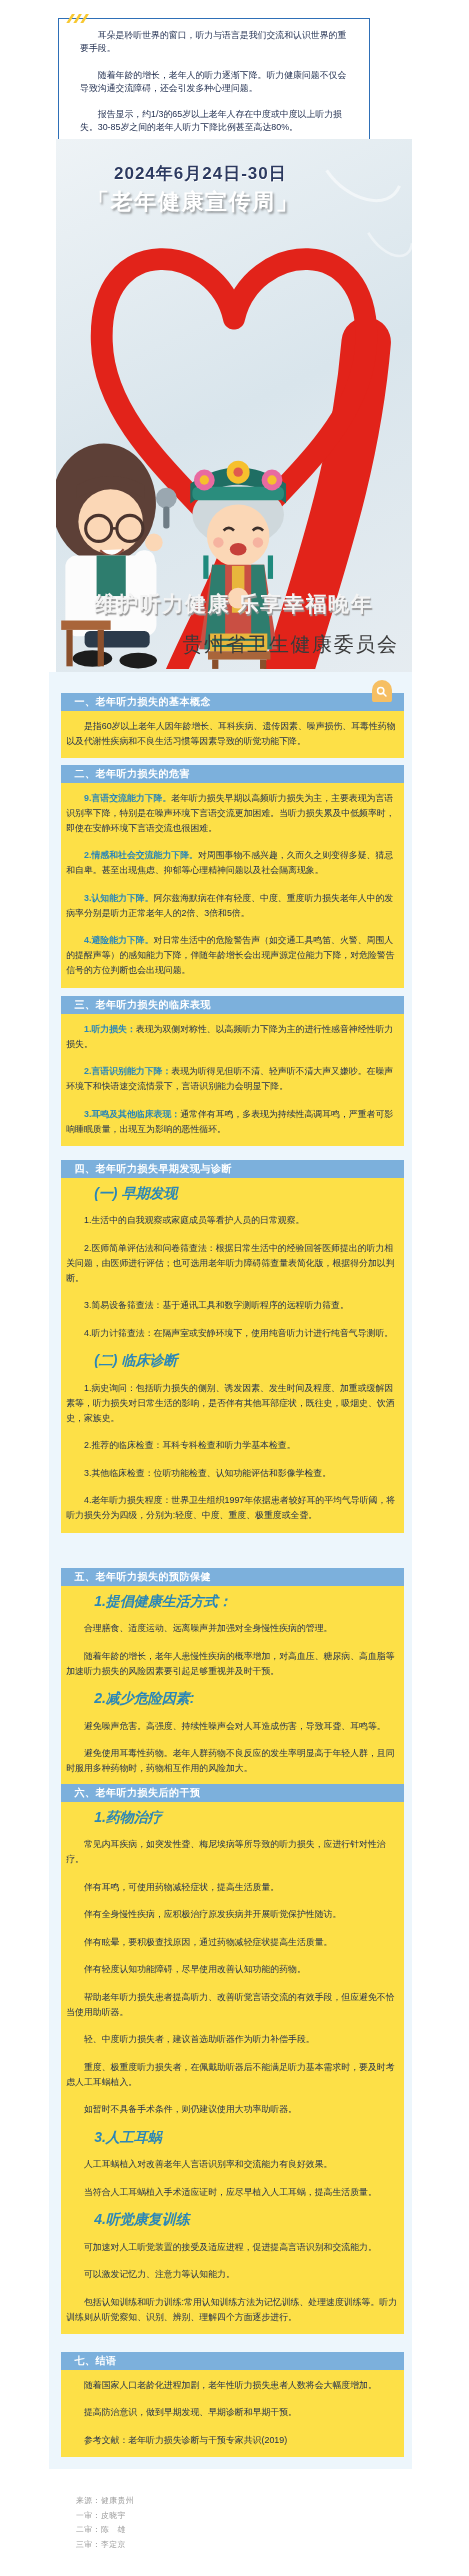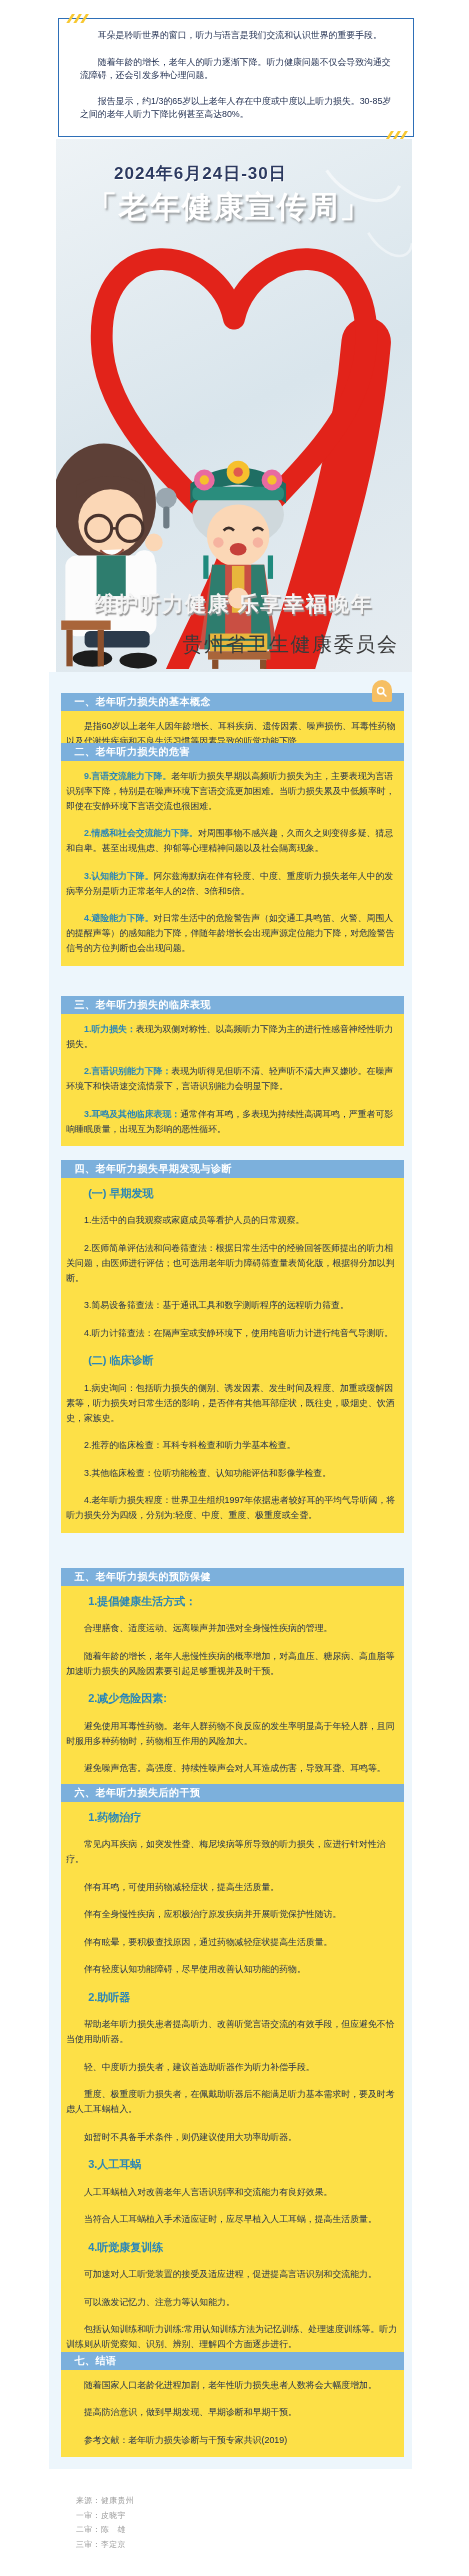--- a/index.html
+++ b/index.html
@@ -1,51 +1,51 @@
 <!DOCTYPE html>
 <html style="font-size:8.3px"><head>
 <meta charset="utf-8">
 <style>
   html,body{margin:0;padding:0;background:#ffffff;}
   body{font-family:"Liberation Sans","DejaVu Sans",sans-serif;}
   .page{position:relative;width:469px;height:2576px;background:#ffffff;overflow:hidden;}
 
   
-  .intro-box{position:absolute;left:58px;top:18px;width:356px;min-height:111px;
+  .intro-box{position:absolute;left:58px;top:18px;width:312px;min-height:111px;
     border:1px solid #2e6fb7;background:#fff;box-sizing:border-box;padding:10.4px 21px 1px 21px;}
   .intro-box p{font-size:8.9px;line-height:13px;color:#1d2b4d;text-indent:2em;margin:0 0 13.5px 0;}
   .slash-group{position:absolute;display:flex;gap:3.6px;}
   .slash{width:3.1px;height:9.4px;background:#f8c832;transform:skewX(-32deg);}
   .slash-tl{left:10.4px;top:-5.2px;}
   .slash-br{right:8.3px;bottom:-4.7px;}
 
   
   .hero{position:absolute;left:56px;top:139px;width:356px;height:619px;overflow:hidden;
     background:linear-gradient(155deg,#eef3f6 0%,#d9e5ec 45%,#e9eef2 100%);}
   .hero svg{position:absolute;left:0;top:0;}
   .hero-date{position:absolute;left:58px;top:23px;font-size:17px;font-weight:bold;color:#2c3a60;
     letter-spacing:1px;text-shadow:0.5px 0.5px 0 #ffffff,-0.5px -0.5px 0 #ffffff;}
-  .hero-title{position:absolute;left:31px;top:48px;width:313px;font-size:30px;font-weight:bold;color:#ffffff;
+  .hero-title{position:absolute;left:31px;top:48px;width:313px;font-size:22px;font-weight:bold;color:#ffffff;
     letter-spacing:1.6px;text-shadow:1.6px 2.1px 2.1px rgba(90,90,90,.55);}
   .hero-slogan{position:absolute;left:0;top:451px;width:100%;text-align:center;font-size:21px;font-weight:bold;
     color:#f4f4f4;letter-spacing:1.6px;text-shadow:1px 1.6px 1px #9a9a9a;}
   .hero-agency{position:absolute;right:13.5px;top:492px;font-size:20px;color:#3a3a3a;letter-spacing:1.6px;}
 
   
   .content{position:absolute;left:49px;top:672px;width:363px;height:1797px;background:#edf6fc;}
   .search-badge{position:absolute;left:323px;top:8.3px;width:20px;height:22px;background:#f6bf63;
     border-radius:10px 10px 2.6px 2.6px;display:flex;align-items:center;justify-content:center;z-index:5;}
   .sec{position:absolute;left:12px;width:343px;}
   .band{height:17.7px;background:#7cb0dc;color:#ffffff;font-size:10px;font-weight:bold;line-height:17.7px;
     padding-left:13.5px;letter-spacing:0.5px;box-sizing:border-box;}
   .block{background:#fde047;padding:8.3px 6.3px 9.4px 5.2px;}
   .block p{font-size:8.9px;line-height:15px;color:#1d2b4d;text-indent:2em;margin:0 0 12.5px 0;}
   .block p:last-child{margin-bottom:0;}
   .block .lead{color:#2b87b8;font-weight:bold;}
-  .block p.subhead{color:#2b87b8;font-weight:bold;font-size:11px;}
+  .block p.subhead{color:#2b87b8;font-weight:bold;font-size:14px;font-style:italic;}
 
   
   .footer{position:absolute;left:76px;top:2496px;}
   .footer p{font-size:7.8px;color:#9b9b9b;margin:0 0 4.7px 0;line-height:10px;letter-spacing:0.5px;}
 </style>
 </head>
 <body>
 
 <div class="page">
 
@@ -140,21 +140,21 @@
       </svg>
     </div>
 
     <div class="sec" style="top:21px">
       <div class="band">一、老年听力损失的基本概念</div>
       <div class="block">
         <p>是指60岁以上老年人因年龄增长、耳科疾病、遗传因素、噪声损伤、耳毒性药物以及代谢性疾病和不良生活习惯等因素导致的听觉功能下降。</p>
       </div>
     </div>
 
-    <div class="sec" style="top:71px">
+    <div class="sec" style="top:93px">
       <div class="band">二、老年听力损失的危害</div>
       <div class="block">
         <p><span class="lead">9.言语交流能力下降。</span><span>老年听力损失早期以高频听力损失为主，主要表现为言语识别率下降，特别是在噪声环境下言语交流更加困难。当听力损失累及中低频率时，即使在安静环境下言语交流也很困难。</span></p>
         <p><span class="lead">2.情感和社会交流能力下降。</span><span>对周围事物不感兴趣，久而久之则变得多疑、猜忌和自卑。甚至出现焦虑、抑郁等心理精神问题以及社会隔离现象。</span></p>
         <p><span class="lead">3.认知能力下降。</span><span>阿尔兹海默病在伴有轻度、中度、重度听力损失老年人中的发病率分别是听力正常老年人的2倍、3倍和5倍。</span></p>
         <p><span class="lead">4.避险能力下降。</span><span>对日常生活中的危险警告声（如交通工具鸣笛、火警、周围人的提醒声等）的感知能力下降，伴随年龄增长会出现声源定位能力下降，对危险警告信号的方位判断也会出现问题。</span></p>
       </div>
     </div>
 
     <div class="sec" style="top:324px">
@@ -182,35 +182,34 @@
       </div>
     </div>
 
     <div class="sec" style="top:896px">
       <div class="band">五、老年听力损失的预防保健</div>
       <div class="block">
         <p class="subhead">1.提倡健康生活方式：</p>
         <p>合理膳食、适度运动、远离噪声并加强对全身慢性疾病的管理。</p>
         <p>随着年龄的增长，老年人患慢性疾病的概率增加，对高血压、糖尿病、高血脂等加速听力损失的风险因素要引起足够重视并及时干预。</p>
         <p class="subhead">2.减少危险因素:</p>
+        <p>避免噪声危害。高强度、持续性噪声会对人耳造成伤害，导致耳聋、耳鸣等。</p>
         <p>避免使用耳毒性药物。老年人群药物不良反应的发生率明显高于年轻人群，且同时服用多种药物时，药物相互作用的风险加大。</p>
-        <p>避免噪声危害。高强度、持续性噪声会对人耳造成伤害，导致耳聋、耳鸣等。</p>
       </div>
     </div>
 
     <div class="sec" style="top:1112px">
       <div class="band">六、老年听力损失后的干预</div>
       <div class="block">
         <p class="subhead">1.药物治疗</p>
         <p>常见内耳疾病，如突发性聋、梅尼埃病等所导致的听力损失，应进行针对性治疗。</p>
         <p>伴有耳鸣，可使用药物减轻症状，提高生活质量。</p>
         <p>伴有全身慢性疾病，应积极治疗原发疾病并开展听觉保护性随访。</p>
         <p>伴有眩晕，要积极查找原因，通过药物减轻症状提高生活质量。</p>
         <p>伴有轻度认知功能障碍，尽早使用改善认知功能的药物。</p>
-        <p class="subhead">2.助听器</p>
         <p>帮助老年听力损失患者提高听力、改善听觉言语交流的有效手段，但应避免不恰当使用助听器。</p>
         <p>轻、中度听力损失者，建议首选助听器作为听力补偿手段。</p>
         <p>重度、极重度听力损失者，在佩戴助听器后不能满足听力基本需求时，要及时考虑人工耳蜗植入。</p>
         <p>如暂时不具备手术条件，则仍建议使用大功率助听器。</p>
         <p class="subhead">3.人工耳蜗</p>
         <p>人工耳蜗植入对改善老年人言语识别率和交流能力有良好效果。</p>
         <p>当符合人工耳蜗植入手术适应证时，应尽早植入人工耳蜗，提高生活质量。</p>
         <p class="subhead">4.听觉康复训练</p>
         <p>可加速对人工听觉装置的接受及适应进程，促进提高言语识别和交流能力。</p>
         <p>可以激发记忆力、注意力等认知能力。</p>

